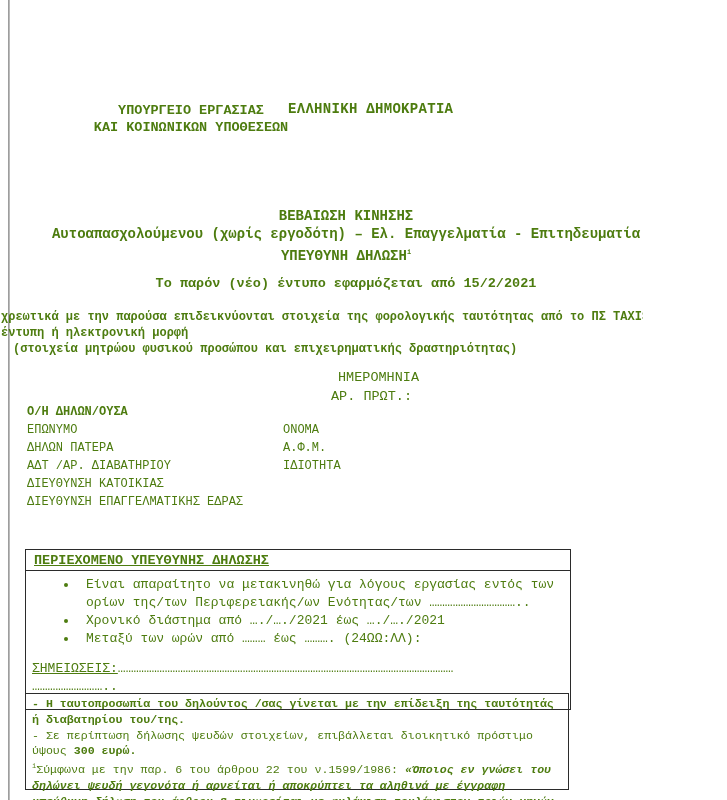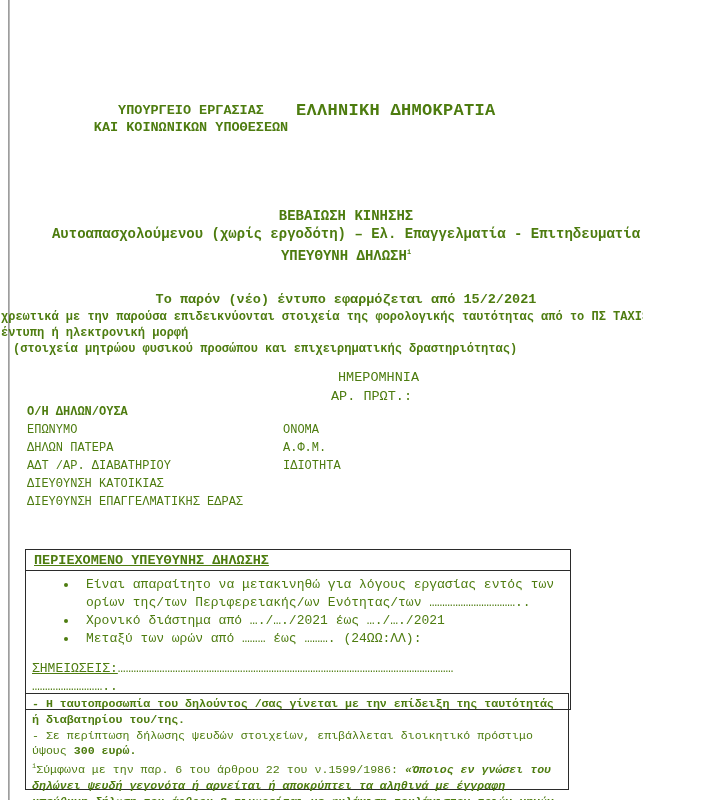--- a/index.html
+++ b/index.html
@@ -13,31 +13,31 @@
   }
   .edge-line{
     position:absolute;left:8px;top:0;width:2px;height:800px;
     background:linear-gradient(to right,#8f8f8f,#c9c9c9);
   }
   .ministry{
     position:absolute;left:86px;top:102px;width:210px;
     text-align:center;font-weight:bold;font-size:13.5px;line-height:17px;
   }
   .republic{
-    position:absolute;left:296px;top:101px;
-    font-weight:bold;font-size:17px;letter-spacing:.3px;
+    position:absolute;left:288px;top:101px;
+    font-weight:bold;font-size:14px;letter-spacing:.3px;
   }
   .title-block{
     position:absolute;left:12px;top:207px;width:668px;
     text-align:center;font-weight:bold;font-size:14px;line-height:18px;
   }
   .title-block sup{font-size:7px;}
   .effective{
     position:absolute;left:12px;top:276px;width:668px;
-    text-align:center;font-weight:bold;font-size:13.5px;margin-top:16px;
+    text-align:center;font-weight:bold;font-size:13.5px;
   }
   .taxis-note{
     position:absolute;left:1px;top:309px;width:714px;
     font-weight:bold;font-size:12px;line-height:16px;
   }
   .taxis-note .l2{padding-left:12px;}
   .meta{position:absolute;left:0;top:370px;width:727px;font-size:13.5px;}
   .meta .date{position:absolute;left:338px;top:0;}
   .meta .prot{position:absolute;left:331px;top:19px;}
   .declarant{position:absolute;left:27px;top:405px;width:540px;font-size:12px;}

